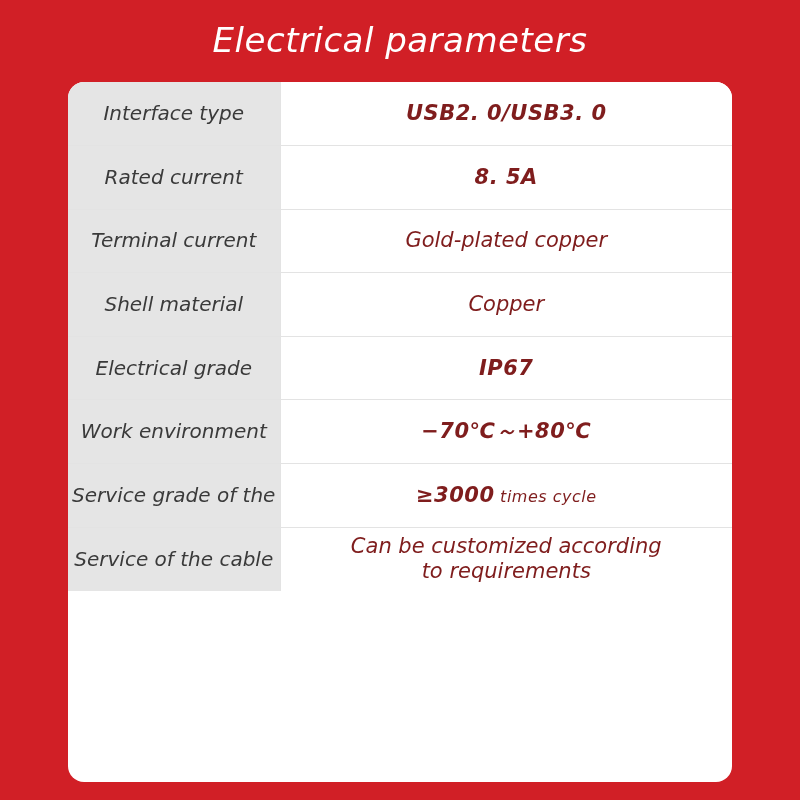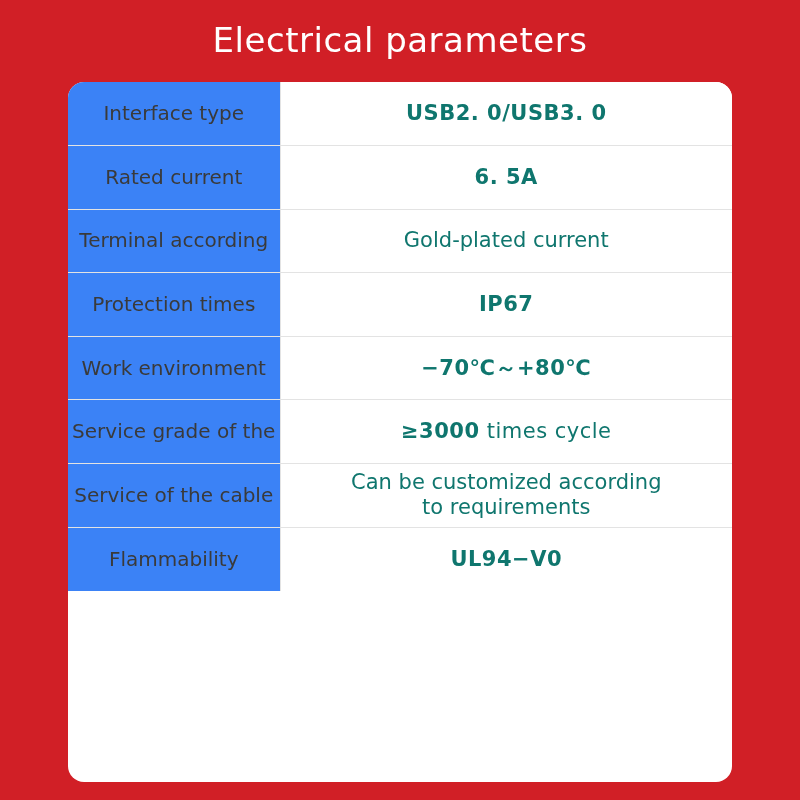--- a/index.html
+++ b/index.html
@@ -11,20 +11,21 @@
     height: 800px;
     background: #d11f26;
     font-family: "DejaVu Sans", sans-serif;
     overflow: hidden;
   }
   .page {
     position: relative;
     width: 800px;
     height: 644px;
     box-sizing: border-box;
+    font-style: italic;
   }
   .title {
     text-align: center;
     color: #ffffff;
     font-size: 34px;
     font-weight: 400;
     letter-spacing: 0.5px;
     padding-top: 20px;
     padding-bottom: 14px;
     font-family: "DejaVu Sans", sans-serif;
@@ -50,50 +51,50 @@
   table.spec td {
     border-bottom: 1px solid #e3e3e3;
     vertical-align: middle;
     padding: 0;
   }
   table.spec tr:last-child td {
     border-bottom: none;
   }
   td.label {
     width: 212px;
-    background: #3b82f6;
+    background: #e5e5e5;
     color: #3a3a3a;
     font-size: 20px;
     text-align: center;
     font-weight: 400;
     line-height: 1.25;
     padding: 0 6px;
     box-sizing: border-box;
     border-right: 1px solid #e3e3e3;
     margin-top: 24px;
   }
   td.value {
     background: #ffffff;
-    color: #0f766e;
+    color: #7f1d1d;
     text-align: center;
     font-size: 21px;
     padding: 4px 12px;
     box-sizing: border-box;
     line-height: 1.3;
   }
   td.value.bold {
     font-weight: 700;
     letter-spacing: 0.5px;
   }
   td.value.regular {
     font-weight: 400;
   }
   td.value .sub {
     font-weight: 400;
-    font-size: 21px;
+    font-size: 16px;
   }
   .two-line {
     text-align: center;
     line-height: 1.22;
     margin-top: 45px;
   }
   .two-line .ln {
     display: block;
   }
 </style>
@@ -106,48 +107,48 @@
 
   <div class="table-wrap">
     <table class="spec">
       <tbody>
         <tr>
           <td class="label">Interface type</td>
           <td class="value bold">USB2. 0/USB3. 0</td>
         </tr>
         <tr>
           <td class="label">Rated current</td>
-          <td class="value bold">6. 5A</td>
+          <td class="value bold">8. 5A</td>
         </tr>
         <tr>
-          <td class="label">Terminal according</td>
-          <td class="value regular">Gold-plated current</td>
+          <td class="label">Terminal current</td>
+          <td class="value regular">Gold-plated copper</td>
         </tr>
         <tr>
-          <td class="label">Protection times</td>
+          <td class="label">Shell material</td>
+          <td class="value regular">Copper</td>
+        </tr>
+        <tr>
+          <td class="label">Electrical grade</td>
           <td class="value bold">IP67</td>
         </tr>
         <tr>
           <td class="label">Work environment</td>
           <td class="value bold">−70℃～+80℃</td>
         </tr>
         <tr>
           <td class="label">Service grade of the</td>
           <td class="value bold"><span>≥3000</span><span class="sub"> times cycle</span></td>
         </tr>
         <tr>
           <td class="label">Service of the cable</td>
           <td class="value regular">
             <span class="two-line">
               <span class="ln">Can be customized according</span>
               <span class="ln">to requirements</span>
             </span>
           </td>
         </tr>
-        <tr>
-          <td class="label">Flammability</td>
-          <td class="value bold">UL94−V0</td>
-        </tr>
       </tbody>
     </table>
   </div>
 
 </div>
 
 </body></html>

